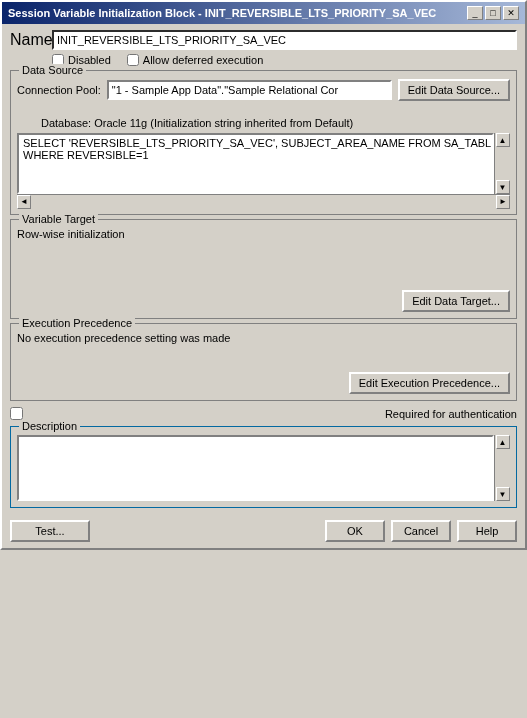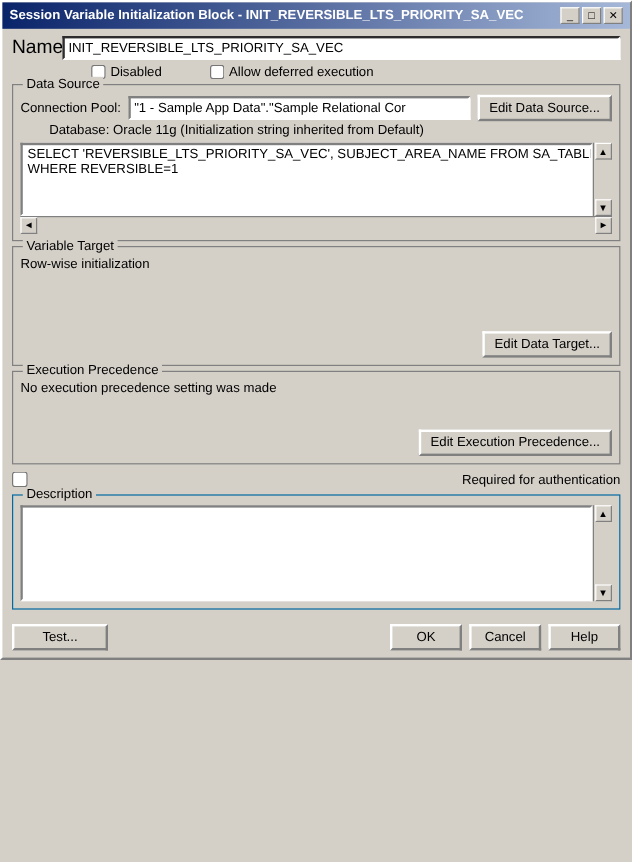--- a/index.html
+++ b/index.html
@@ -94,21 +94,20 @@
       display: flex;
       align-items: center;
       gap: 16px;
       padding-left: 42px;
       flex-shrink: 0;
     }
     .checkbox-item {
       display: flex;
       align-items: flex-start;
       gap: 4px;
-      margin-left: 24px;
     }
     .checkbox-item input[type="checkbox"] {
       width: 12px;
       height: 12px;
     }
     .group-box-label {
       position: absolute;
       top: -7px;
       left: 8px;
       background: #d4d0c8;
@@ -121,21 +120,21 @@
       padding: 8px 6px 6px 6px;
       flex-shrink: 0;
     }
     .data-source-box .group-box-label {
       top: -7px;
     }
     .conn-pool-row {
       display: flex;
       align-items: center;
       gap: 6px;
-      margin-bottom: 2px;
+      margin-bottom: 16px;
     }
     .conn-pool-label {
       font-size: 11px;
       white-space: nowrap;
     }
     .conn-pool-input {
       flex: 1;
       height: 20px;
       border: 2px solid #808080;
       border-top-color: #808080;

